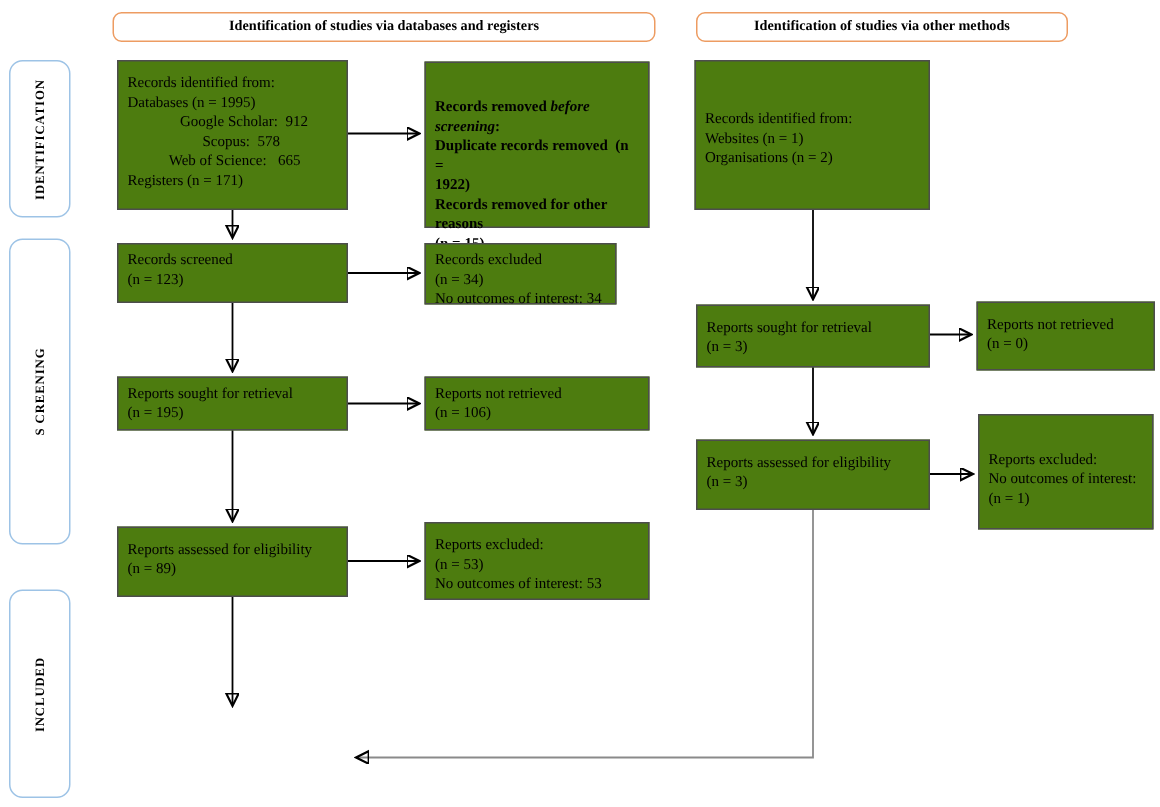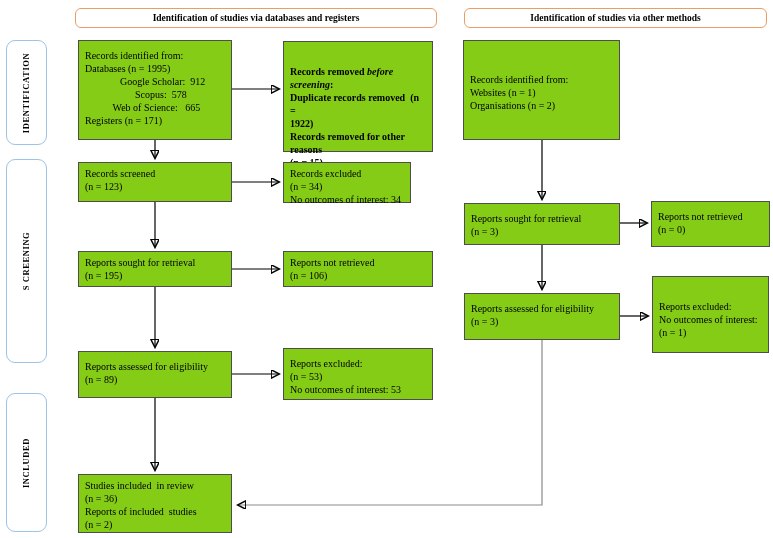--- a/index.html
+++ b/index.html
@@ -38,42 +38,42 @@
   .side span {
     transform: rotate(-90deg);
     white-space: nowrap;
     font-weight: bold;
     font-size: 8.5px;
     letter-spacing: 0.6px;
   }
   .box {
     position: absolute;
     border: 1px solid #4d4d4d;
-    background: #84cc16;
+    background: #4d7c0f;
     box-sizing: border-box;
     font-size: 10px;
     line-height: 1.3;
     padding: 4px 6px;
     white-space: pre-wrap;
   }
   .pt-md { padding-top: 8px; }
   .pt-lg { padding-top: 23px; }
   .pt-xl { padding-top: 32px; }
   #arrows { position: absolute; left: 0; top: 0; }
   #arrows line, #arrows path { stroke: #000000; stroke-width: 1.2; fill: none; }
   #arrows path.elbow { stroke: #8a8a8a; }
   em { font-style: italic; }
 </style>
 </head>
 <body>
 
 <div id="canvas">
 
   <div class="hdr" style="left:75px; top:8px; width:362px; height:20px;">Identification of studies via databases and registers</div>
-  <div class="hdr" style="left:464px; top:8px; width:303px; height:20px;">Identification of studies via other methods</div>
+  <div class="hdr" style="left:464px; top:8px; width:248px; height:20px;">Identification of studies via other methods</div>
 
   <div class="side" style="left:6px; top:40px; width:41px; height:105px;">
     <span>IDENTIFICATION</span>
   </div>
   <div class="side" style="left:6px; top:159px; width:41px; height:204px;">
     <span>S CREENING</span>
   </div>
   <div class="side" style="left:6px; top:393px; width:41px; height:139px;">
     <span>INCLUDED</span>
   </div>
@@ -83,24 +83,20 @@
               Google Scholar:  912
                     Scopus:  578
            Web of Science:   665
 Registers (n = 171)</div>
   <div class="box" style="left:78px; top:162px; width:154px; height:40px;">Records screened
 (n = 123)</div>
   <div class="box" style="left:78px; top:251px; width:154px; height:36px;">Reports sought for retrieval
 (n = 195)</div>
   <div class="box pt-md" style="left:78px; top:351px; width:154px; height:47px;">Reports assessed for eligibility
 (n = 89)</div>
-  <div class="box" style="left:78px; top:474px; width:154px; height:59px;">Studies included  in review
-(n = 36)
-Reports of included  studies
-(n = 2)</div>
 
   <div class="box pt-lg" style="left:283px; top:41px; width:150px; height:111px;font-weight:bold;"><span>Records removed </span><em>before screening</em><span>:
 Duplicate records removed  (n =
 1922)
 Records removed for other reasons
 (n = 15)</span></div>
   <div class="box" style="left:283px; top:162px; width:128px; height:41px;">Records excluded
 (n = 34)
 No outcomes of interest: 34</div>
   <div class="box" style="left:283px; top:251px; width:150px; height:36px;">Reports not retrieved

